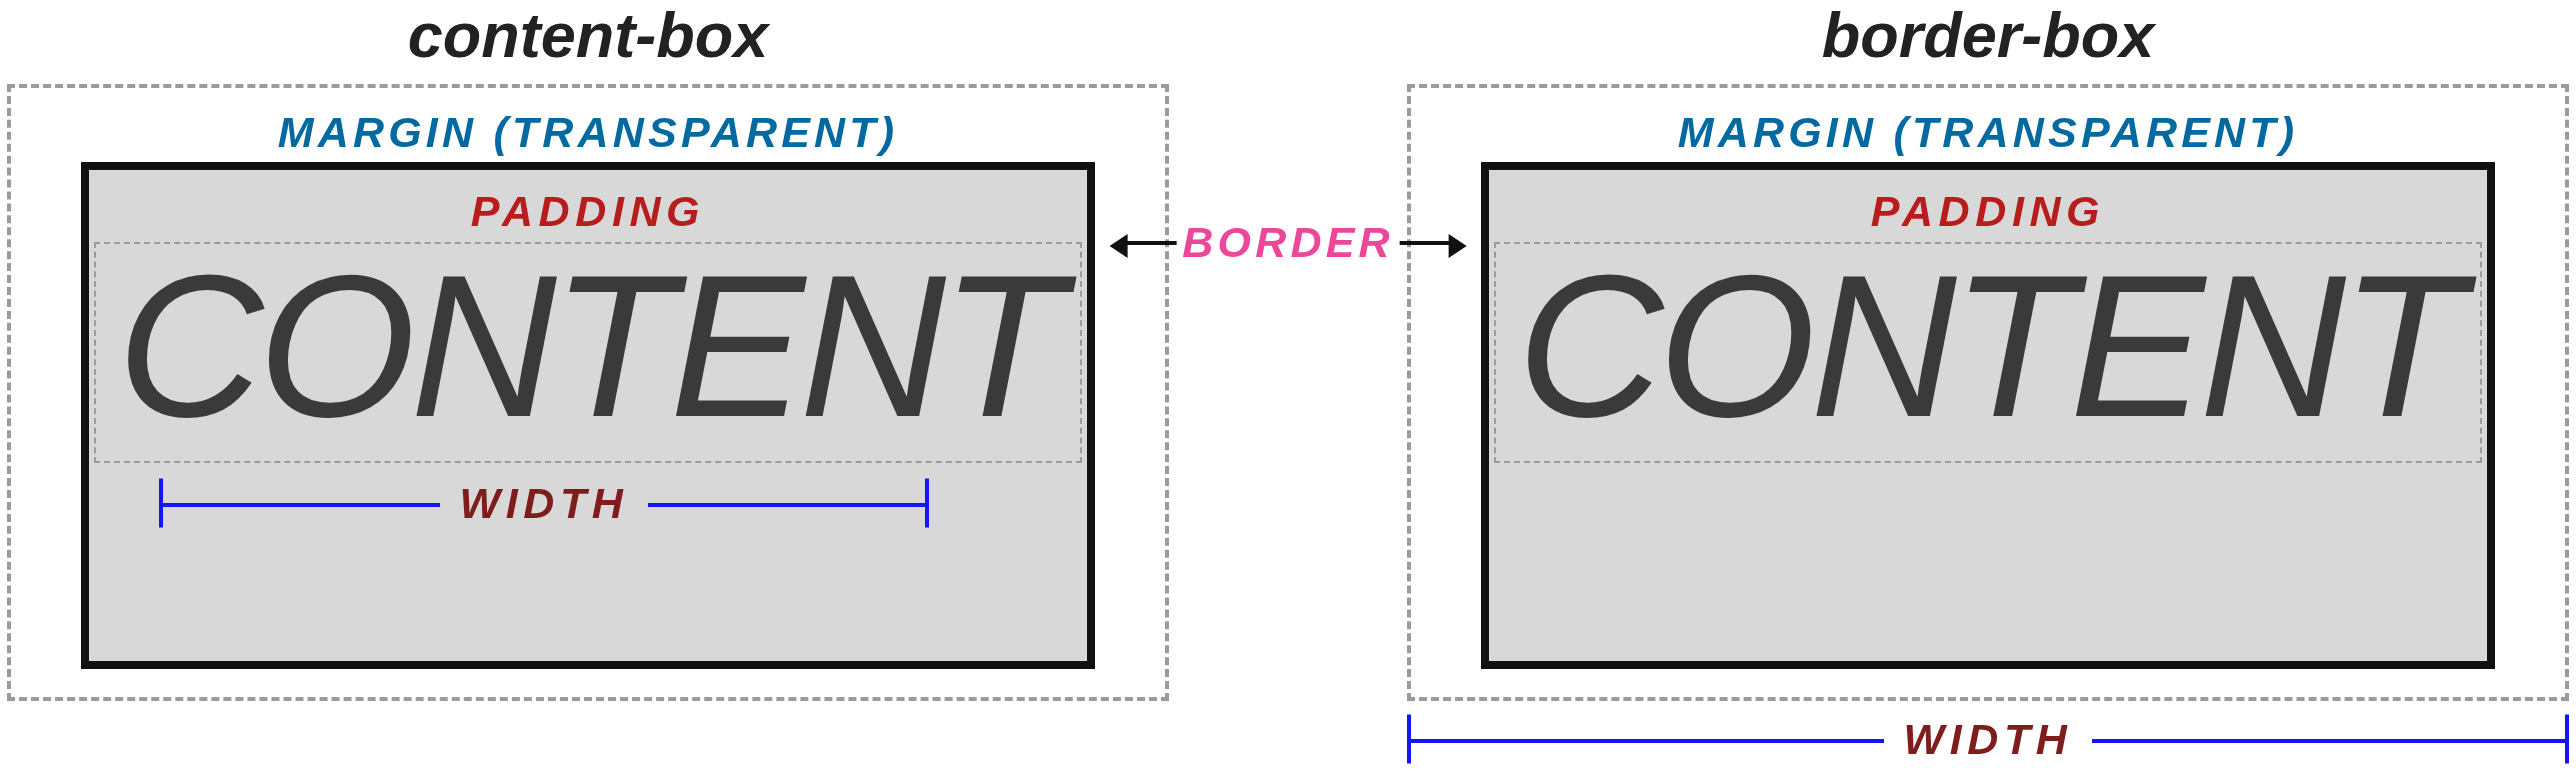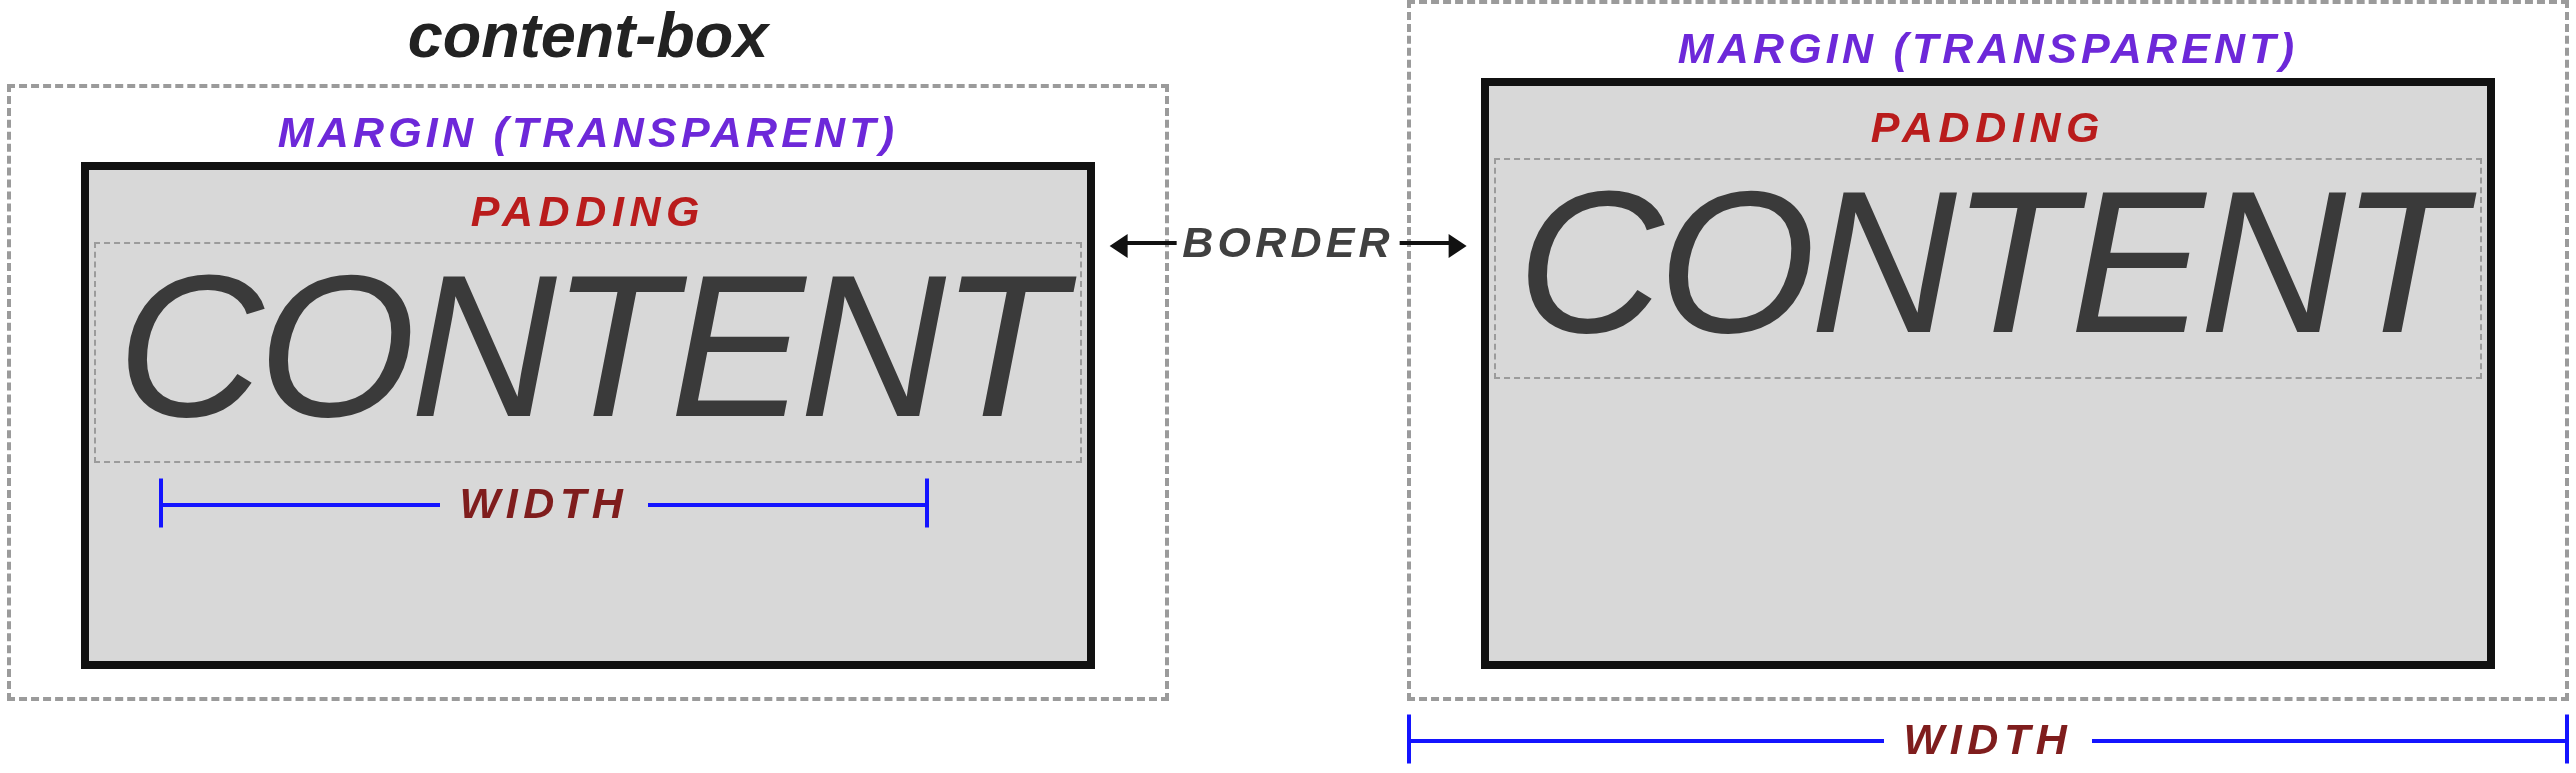--- a/index.html
+++ b/index.html
@@ -41,21 +41,21 @@
     display: flex;
     flex-direction: column;
     align-items: stretch;
     padding: 0 70px 28px 70px;
     position: relative;
   }
   .margin-label {
     font-size: 43px;
     font-weight: 700;
     letter-spacing: 4.2px;
-    color: #6d28d9;
+    color: #0369a1;
     text-align: center;
     padding: 19.6px 0 5.6px 0;
   }
   .border-box {
     border: 8.4px solid #111;
     background: #d8d8d8;
     display: flex;
     flex-direction: column;
     align-items: center;
     padding: 0 70px 28px 70px;
@@ -141,21 +141,21 @@
     transform: translateX(-50%);
     display: flex;
     align-items: center;
     gap: 1.4px;
     z-index: 5;
   }
   .border-text {
     font-size: 43px;
     font-weight: 700;
     letter-spacing: 4.2px;
-    color: #404040;
+    color: #ec4899;
     padding: 0 4.2px;
     background: #fff;
   }
   .arrow-shaft {
     width: 52px;
     height: 0;
     border-top: 4.2px solid #111;
     position: relative;
   }
   .arrow-shaft.left::before {
@@ -197,20 +197,21 @@
           <span class="width-cap left"></span>
           <span class="width-cap right"></span>
           <span class="width-label width-label-bg-grey">WIDTH</span>
         </div>
       </div>
     </div>
     <div class="ruler-placeholder"></div>
   </div>
 
   <div class="panel">
+    <div class="title">border-box</div>
     <div class="margin-box">
       <div class="margin-label">MARGIN (TRANSPARENT)</div>
       <div class="border-box">
         <div class="padding-label">PADDING</div>
         <div class="content-box">
           <span class="content-label">CONTENT</span>
         </div>
 
         <div style="height:69px;"></div>
       </div>

